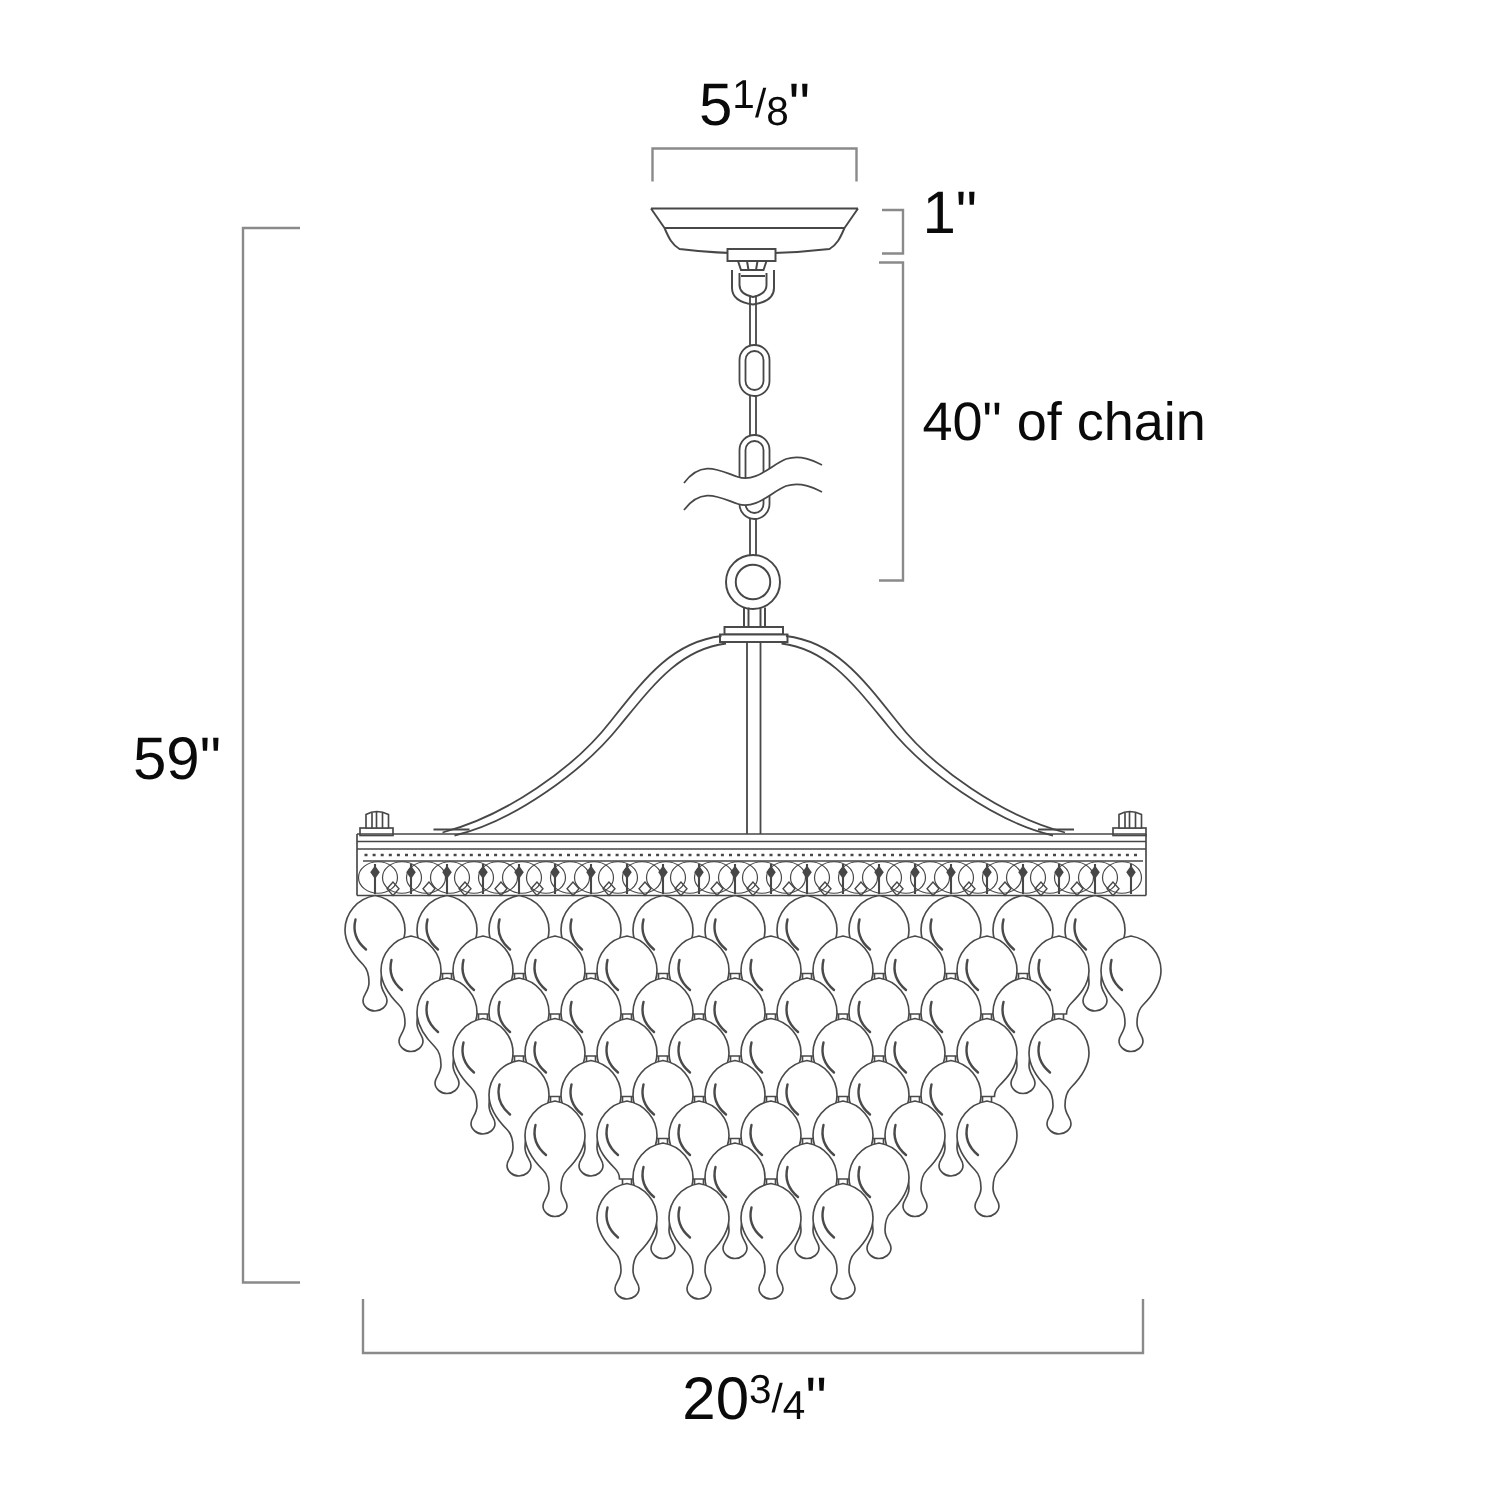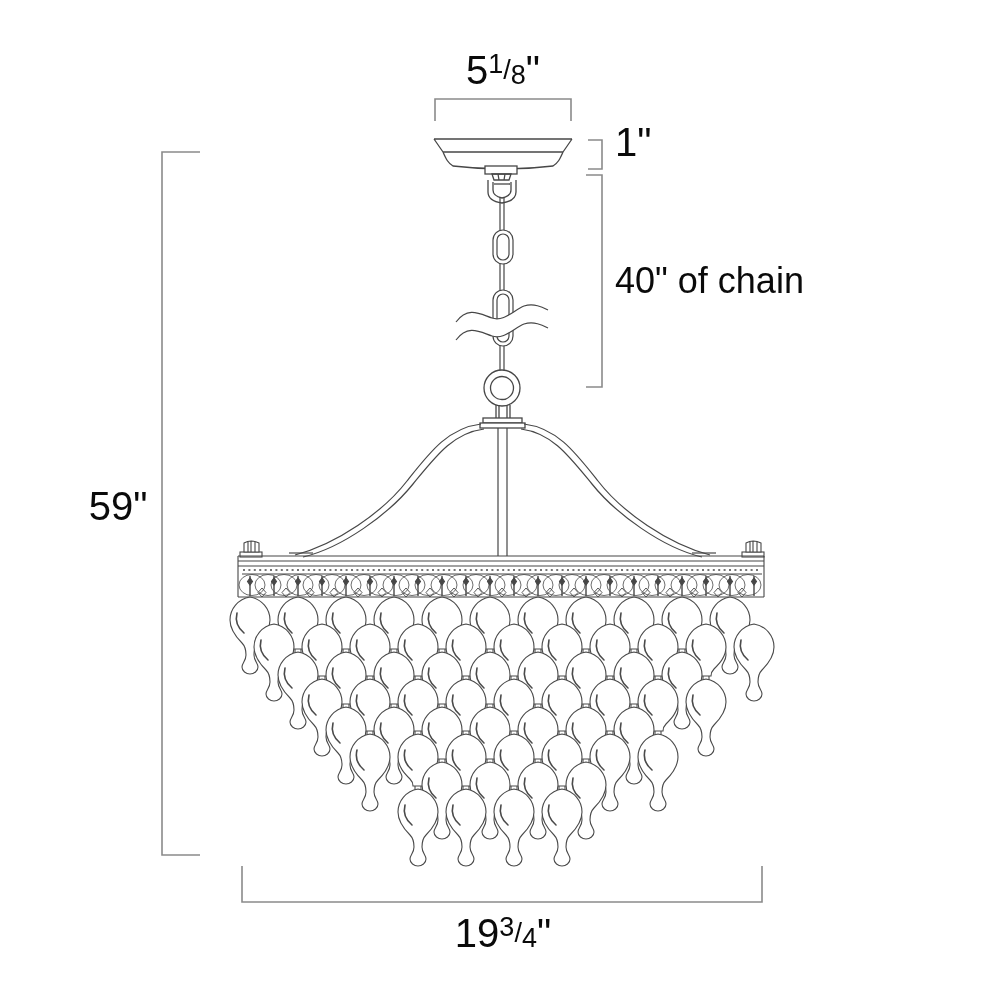--- a/index.html
+++ b/index.html
@@ -372,16 +372,16 @@
     <span class="whole">5</span><span class="num">1</span><span class="sep">/</span><span class="den">8</span><span class="unit">"</span>
   </div>
 
   <div class="dim-label" style="left:615px;top:122px;"><span>1"</span></div>
 
   <div class="dim-label chain" style="left:615px;top:263px;"><span>40" of chain</span></div>
 
   <div class="dim-label center" style="left:58px;top:486px;width:120px;"><span>59"</span></div>
 
   <div class="dim-label center" style="left:390px;top:913px;width:226px;">
-    <span class="whole">19</span><span class="num">3</span><span class="sep">/</span><span class="den">4</span><span class="unit">"</span>
+    <span class="whole">20</span><span class="num">3</span><span class="sep">/</span><span class="den">4</span><span class="unit">"</span>
   </div>
 
 </div>
 
 </body></html>

